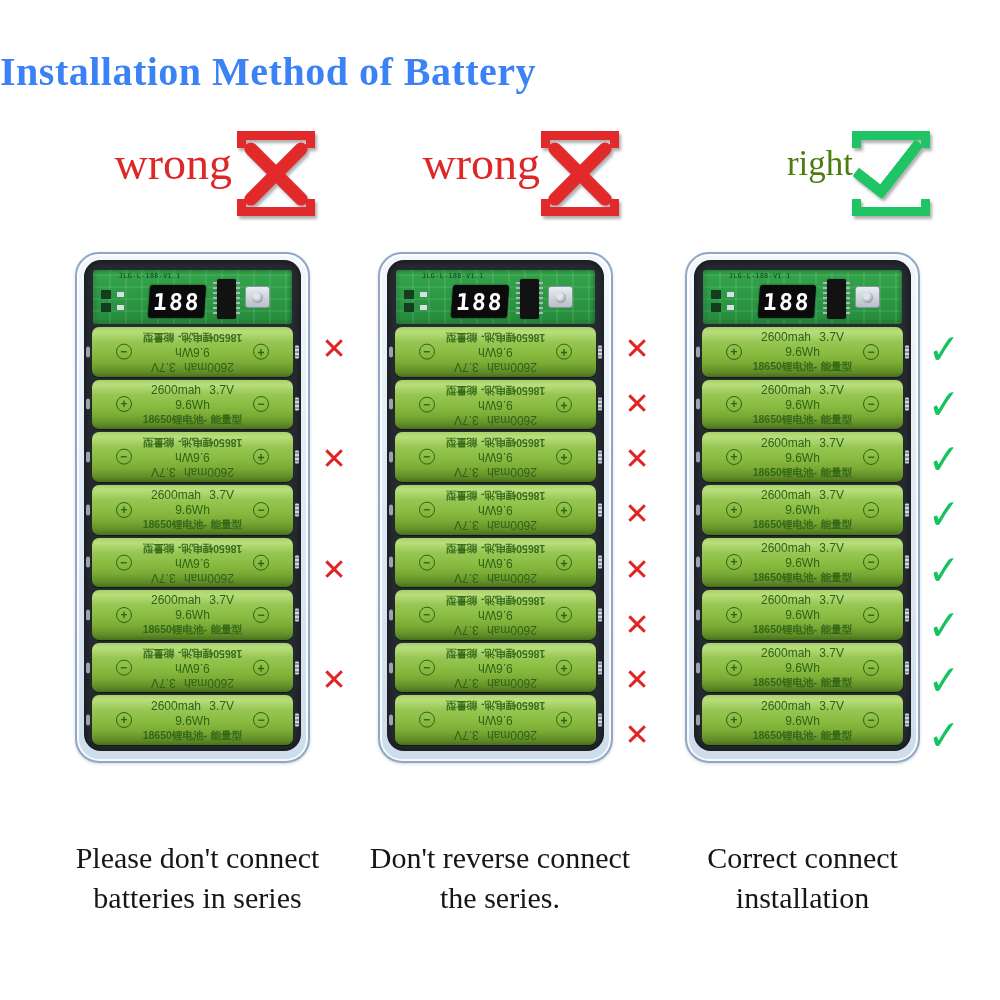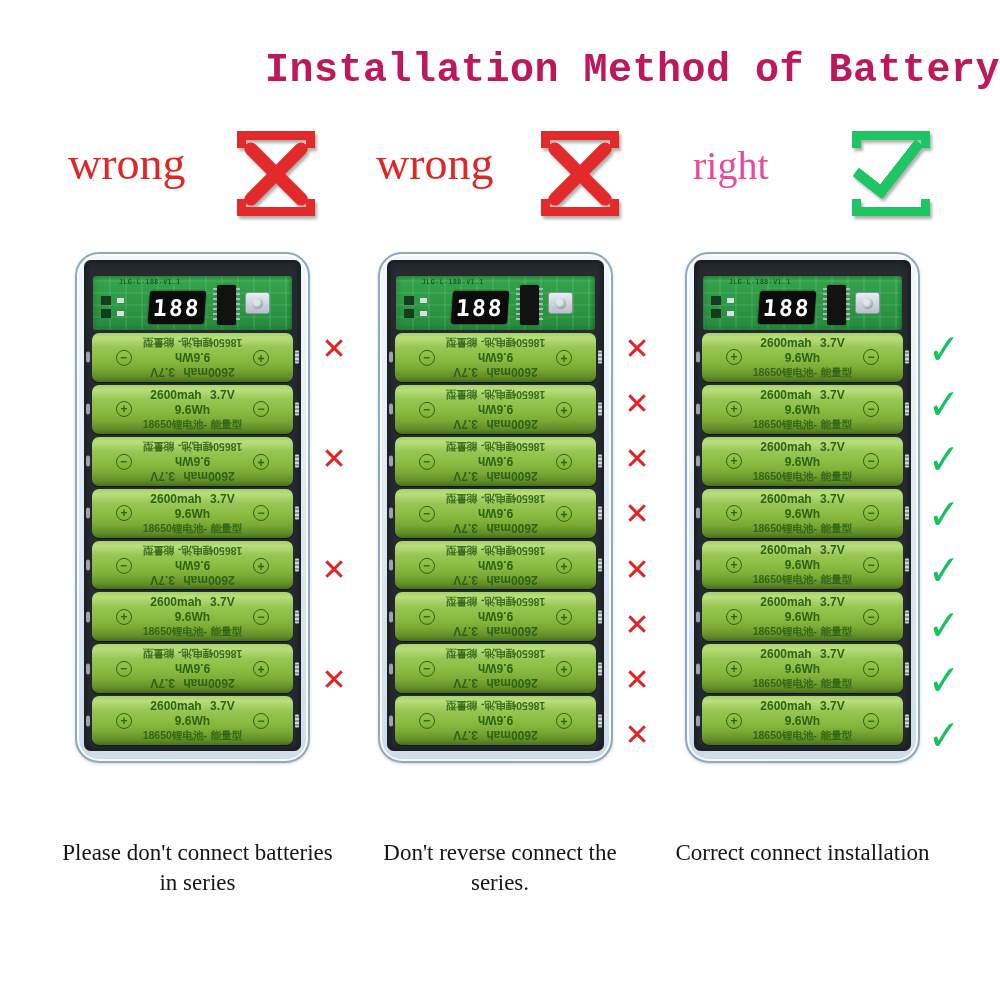--- a/index.html
+++ b/index.html
@@ -2,32 +2,31 @@
 <html><head>
 <meta charset="utf-8">
 <style>
   * { margin:0; padding:0; box-sizing:border-box; }
   html,body { width:1000px; height:1000px; background:#ffffff; overflow:hidden; }
   body { font-family:"Liberation Serif", serif; position:relative; }
 
   
   .page-title {
     position:absolute; top:48px; left:0; width:1000px;
-    text-align:right; font-size:40px; font-weight:700; color:#be185d;
+    text-align:left; font-size:40px; font-weight:700; color:#3b82f6;
     letter-spacing:.5px;
-    font-family:Liberation Mono, monospace;
   }
 
   
   .verdict-label {
-    position:absolute; text-align:left; font-size:46px; line-height:1;
+    position:absolute; text-align:right; font-size:46px; line-height:1;
     font-weight:500;
   }
   .verdict-label.red   { color:#de2727; }
-  .verdict-label.green { color:#ec4899; font-size:40px; }
+  .verdict-label.green { color:#4d7c0f; font-size:35px; }
 
   .stamp { position:absolute; width:78px; height:85px;
            filter:drop-shadow(2.5px 3px 1.5px rgba(110,110,110,.55)); }
   .stamp .br { position:absolute; left:0; right:0; height:17px; }
   .stamp .br.t { top:0;    border-top:9px solid;    border-left:9px solid; border-right:9px solid; }
   .stamp .br.b { bottom:0; border-bottom:9px solid; border-left:9px solid; border-right:9px solid; }
   .stamp.red-stamp .br   { border-color:#e22a2a; }
   .stamp.green-stamp .br { border-color:#1fc464; }
   .xbar { position:absolute; left:-3px; top:50%; width:84px; height:13px;
           border-radius:7px; background:#e22a2a; }
@@ -40,22 +39,22 @@
   
   .pack-group { position:absolute; top:252px; display:flex; }
   .pack {
     width:235px; height:511px; border-radius:24px;
     padding:6px 7px 10px 7px;
     background:linear-gradient(180deg,#f2f7fc 0%,#dfe9f3 50%,#cfdcea 100%);
     border:2px solid #8fa9c4;
     box-shadow:inset 0 0 0 2px rgba(255,255,255,.85), 0 1px 3px rgba(70,90,120,.25);
   }
   .cavity {
-    height:100%; border-radius:7px; background:#262b31;
-    padding:16px 5px 6px 5px; display:flex; flex-direction:column;
+    height:100%; border-radius:17px; background:#262b31;
+    padding:10px 5px 6px 5px; display:flex; flex-direction:column;
     box-shadow:inset 0 0 8px rgba(0,0,0,.6);
   }
 
   
   .pcb { position:relative; height:54px; margin:0 4px 3px 4px; border-radius:3px;
          background:
            repeating-linear-gradient(90deg, rgba(200,255,200,.10) 0 2px, transparent 2px 16px),
            repeating-linear-gradient(0deg, rgba(200,255,200,.08) 0 2px, transparent 2px 12px),
            linear-gradient(180deg,#34a54c 0%,#2b9643 60%,#258a3c 100%);
          box-shadow:inset 0 0 5px rgba(0,20,0,.5); overflow:hidden; }
@@ -96,34 +95,34 @@
          background:repeating-linear-gradient(180deg,#cfd6dc 0 2px,#8a949d 2px 4px); }
   .bat-content { position:absolute; inset:0; display:flex; align-items:center;
          justify-content:space-between; padding:0 24px; }
   .bat.flipped .bat-content { transform:rotate(180deg); }
   .term { width:16px; height:16px; border:1.6px solid #2e6317; border-radius:50%;
           display:flex; align-items:center; justify-content:center;
           font-family:"Liberation Sans",sans-serif; font-size:12px; font-weight:bold;
           color:#2e6317; line-height:1; flex:0 0 auto; }
   .bat-label { text-align:center; font-family:"Liberation Sans",sans-serif;
           color:#2e6317; line-height:1.25; word-spacing:5px; }
-  .bat-label .l1 { font-size:12px; font-weight:bold; }
+  .bat-label .l1 { font-size:12px; font-weight:normal; }
   .bat-label .l2 { font-size:10.5px; font-weight:bold; opacity:.92; word-spacing:1px; }
 
   
   .marks { width:48px; height:511px; padding-top:69px; display:flex;
            flex-direction:column; }
   .mark-slot { flex:1; display:flex; align-items:center; justify-content:center; }
   .mini { font-family:"DejaVu Sans",sans-serif; line-height:1; }
   .mini.x { color:#e02424; font-size:30px; font-weight:bold; }
   .mini.check { color:#17c35f; font-size:38px; font-weight:bold;
                 transform:scaleY(1.12); }
 
   
-  .caption { position:absolute; top:838px; text-align:center; font-size:23px;
+  .caption { position:absolute; top:838px; text-align:center; font-size:30px;
              font-weight:500; color:#161616; line-height:1.32; }
 </style>
 </head>
 <body>
 
 <div class="page-title">Installation Method of Battery</div>
 
 <div class="verdict-label red" style="left:68px; top:141px; width:164px">wrong</div>
 <div class="stamp red-stamp" style="left:237px; top:131px">
   <div class="br t"></div>

